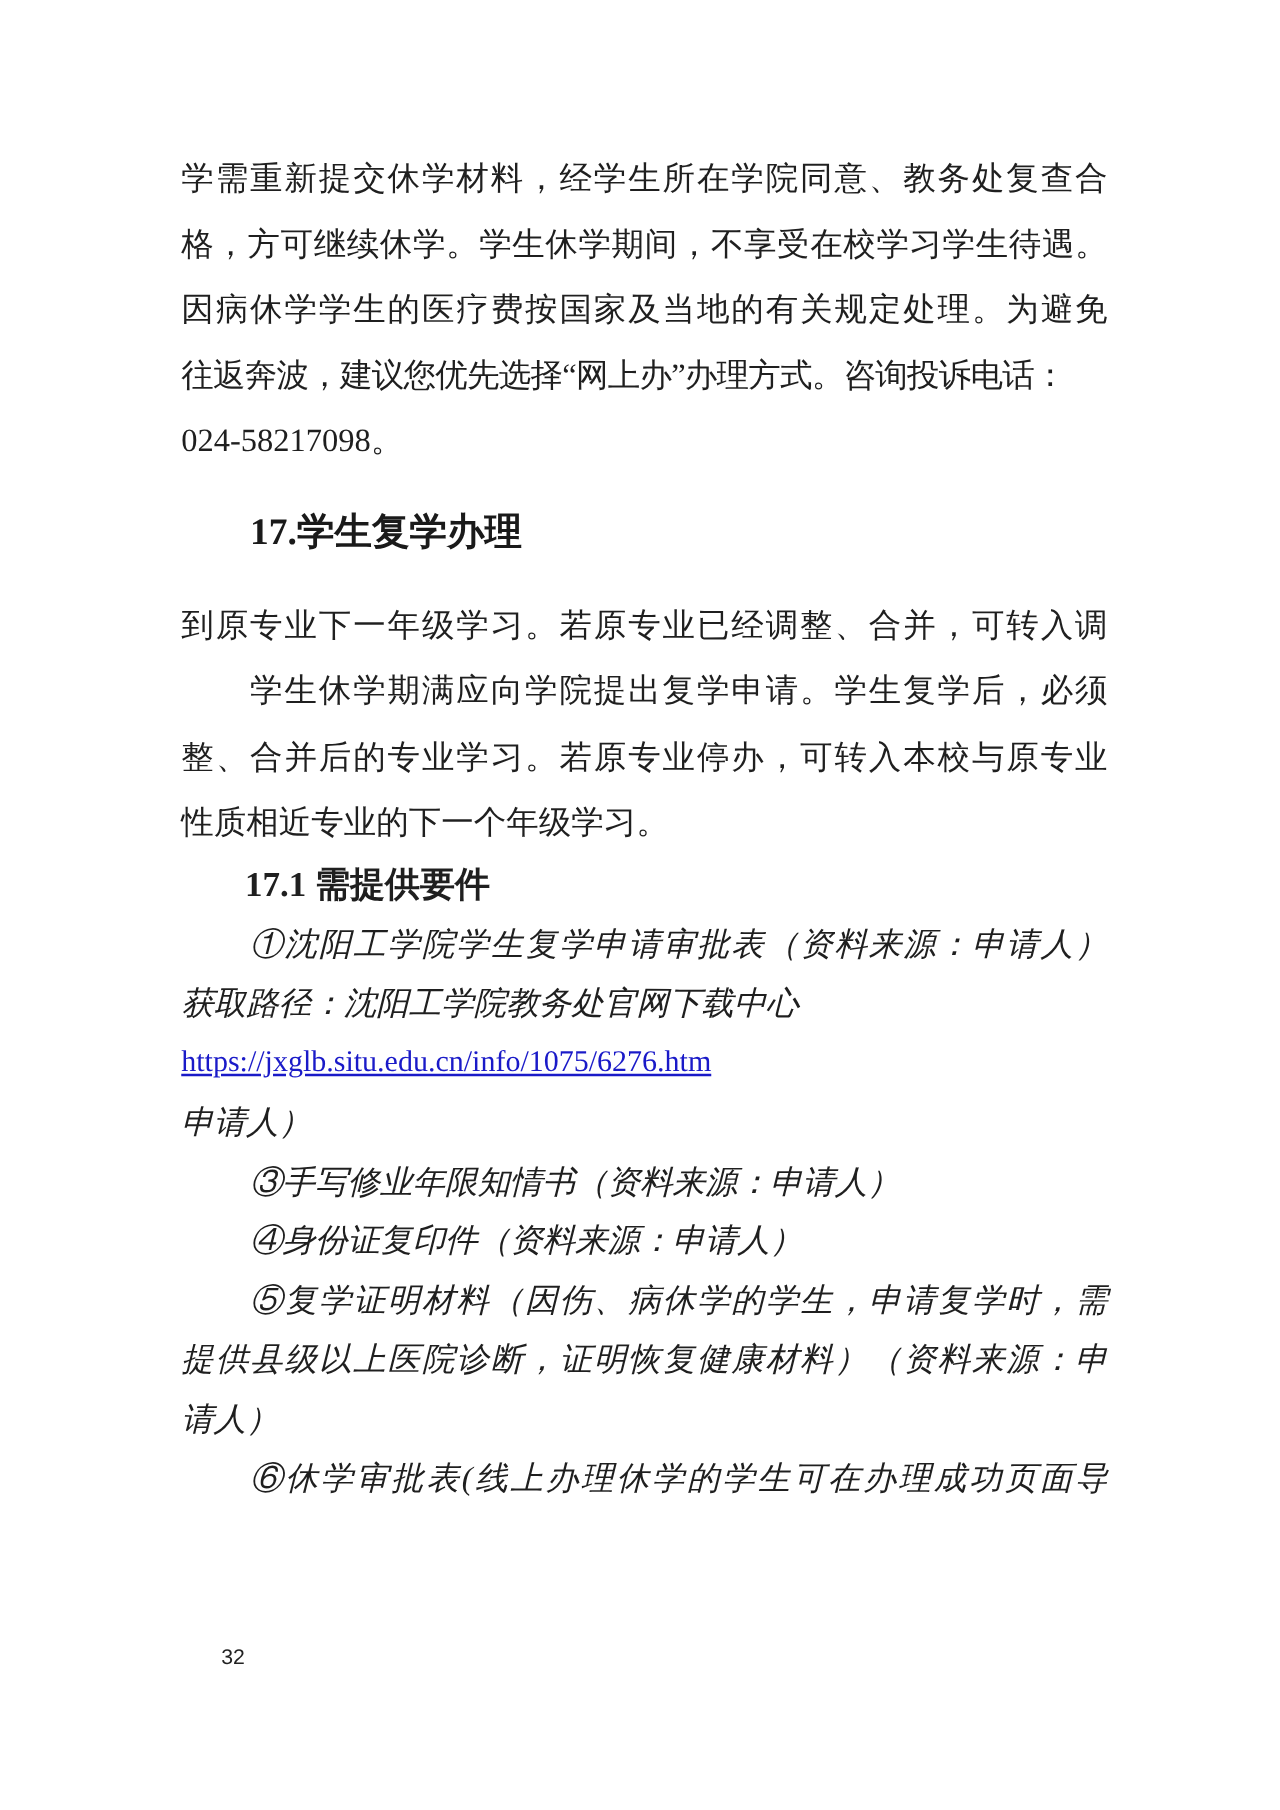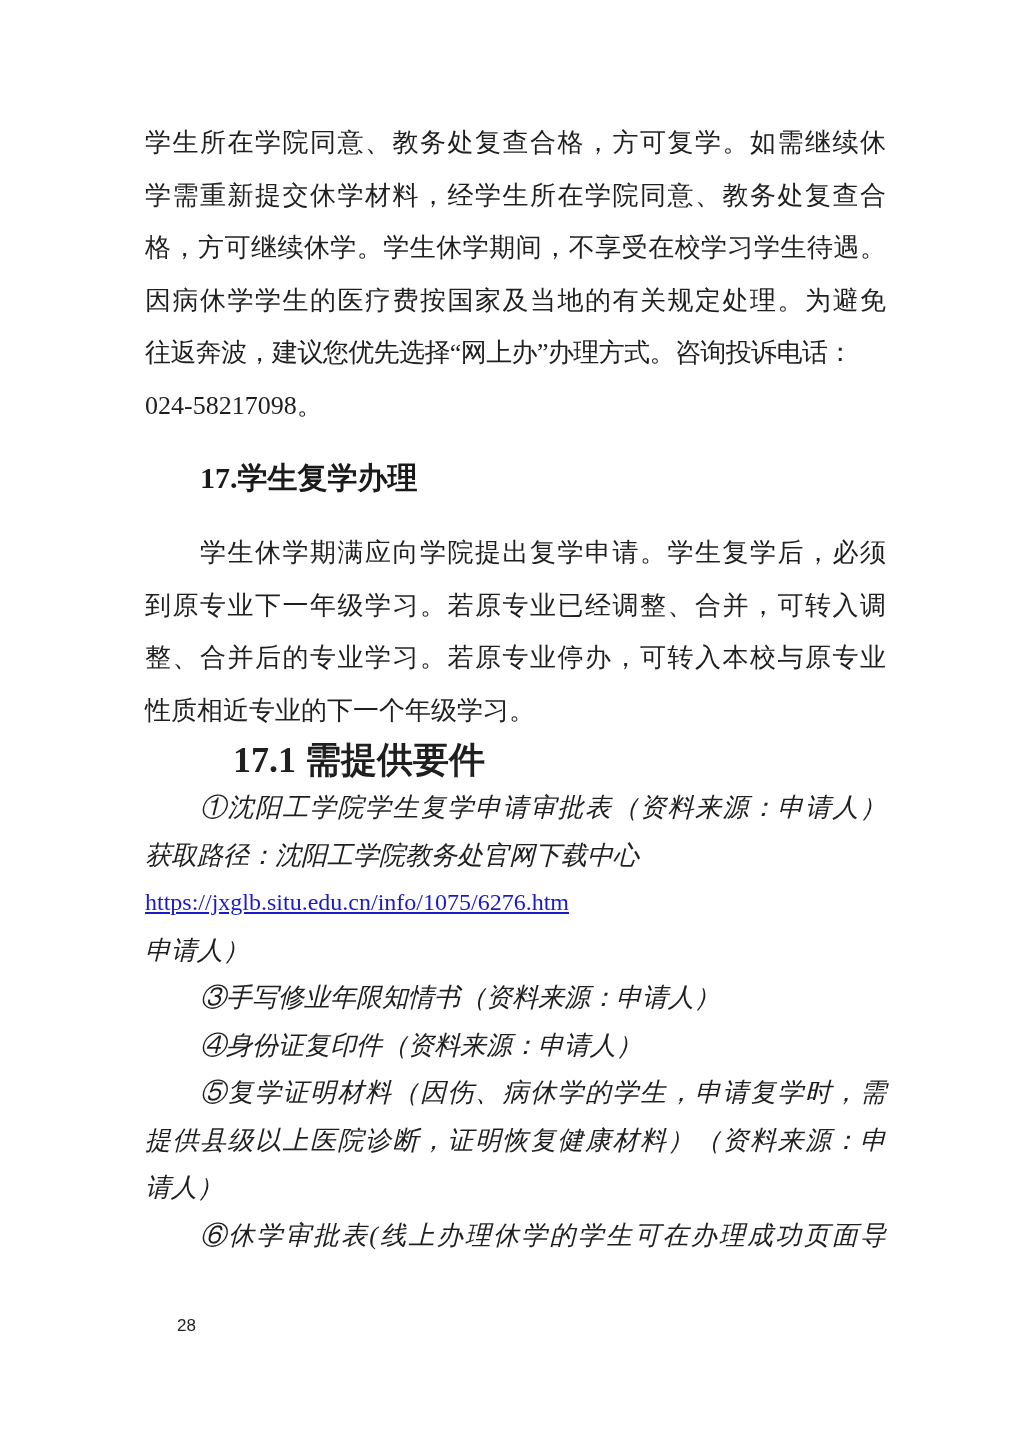--- a/index.html
+++ b/index.html
@@ -39,23 +39,23 @@
     margin: 18px 0 0 55px;
     font-family: Liberation Serif, serif;
     font-weight: bold;
     font-size: 30px;
     line-height: 56px;
     color: #1a1a1a;
     white-space: nowrap;
   }
   .intro { margin-top: 21px; }
   .heading2 {
-    margin-left: 88px;
+    margin-left: 51px;
     font-weight: bold;
-    font-size: 36px;
+    font-size: 28px;
     line-height: 47px;
     white-space: nowrap;
   }
   .list .line { line-height: 47.5px; font-style: italic; }
   .doc-link {
     display: block;
     font-size: 24px;
     line-height: 47.5px;
     color: #1a1ac8;
     text-decoration: underline;
@@ -72,32 +72,31 @@
     font-size: 17px;
     color: #222222;
   }
 </style>
 </head>
 <body>
 
 <div class="page">
   <div class="content">
 
-    <div class="line j">学生所在学院同意、教务处复查合格，方可复学。如需继续休</div>
     <div class="line j">学需重新提交休学材料，经学生所在学院同意、教务处复查合</div>
     <div class="line j">格，方可继续休学。学生休学期间，不享受在校学习学生待遇。</div>
     <div class="line j">因病休学学生的医疗费按国家及当地的有关规定处理。为避免</div>
     <div class="line tight">往返奔波，建议您优先选择“网上办”办理方式。咨询投诉电话：</div>
     <div class="line">024-58217098。</div>
 
     <div class="heading1">17.学生复学办理</div>
 
     <div class="intro">
+      <div class="line j">到原专业下一年级学习。若原专业已经调整、合并，可转入调</div>
       <div class="line j ind">学生休学期满应向学院提出复学申请。学生复学后，必须</div>
-      <div class="line j">到原专业下一年级学习。若原专业已经调整、合并，可转入调</div>
       <div class="line j">整、合并后的专业学习。若原专业停办，可转入本校与原专业</div>
       <div class="line">性质相近专业的下一个年级学习。</div>
     </div>
 
     <div class="heading2">17.1 需提供要件</div>
 
     <div class="list">
       <div class="line j ind">①沈阳工学院学生复学申请审批表（资料来源：申请人）</div>
       <div class="line">获取路径：沈阳工学院教务处官网下载中心</div>
       <a class="doc-link">https://jxglb.situ.edu.cn/info/1075/6276.htm</a>
@@ -105,14 +104,14 @@
       <div class="line ind">③手写修业年限知情书（资料来源：申请人）</div>
       <div class="line ind">④身份证复印件（资料来源：申请人）</div>
       <div class="line j ind">⑤复学证明材料（因伤、病休学的学生，申请复学时，需</div>
       <div class="line j">提供县级以上医院诊断，证明恢复健康材料）（资料来源：申</div>
       <div class="line">请人）</div>
       <div class="line j ind">⑥休学审批表(线上办理休学的学生可在办理成功页面导</div>
     </div>
 
   </div>
 
-  <div class="page-number">28</div>
+  <div class="page-number">32</div>
 </div>
 
 </body></html>

